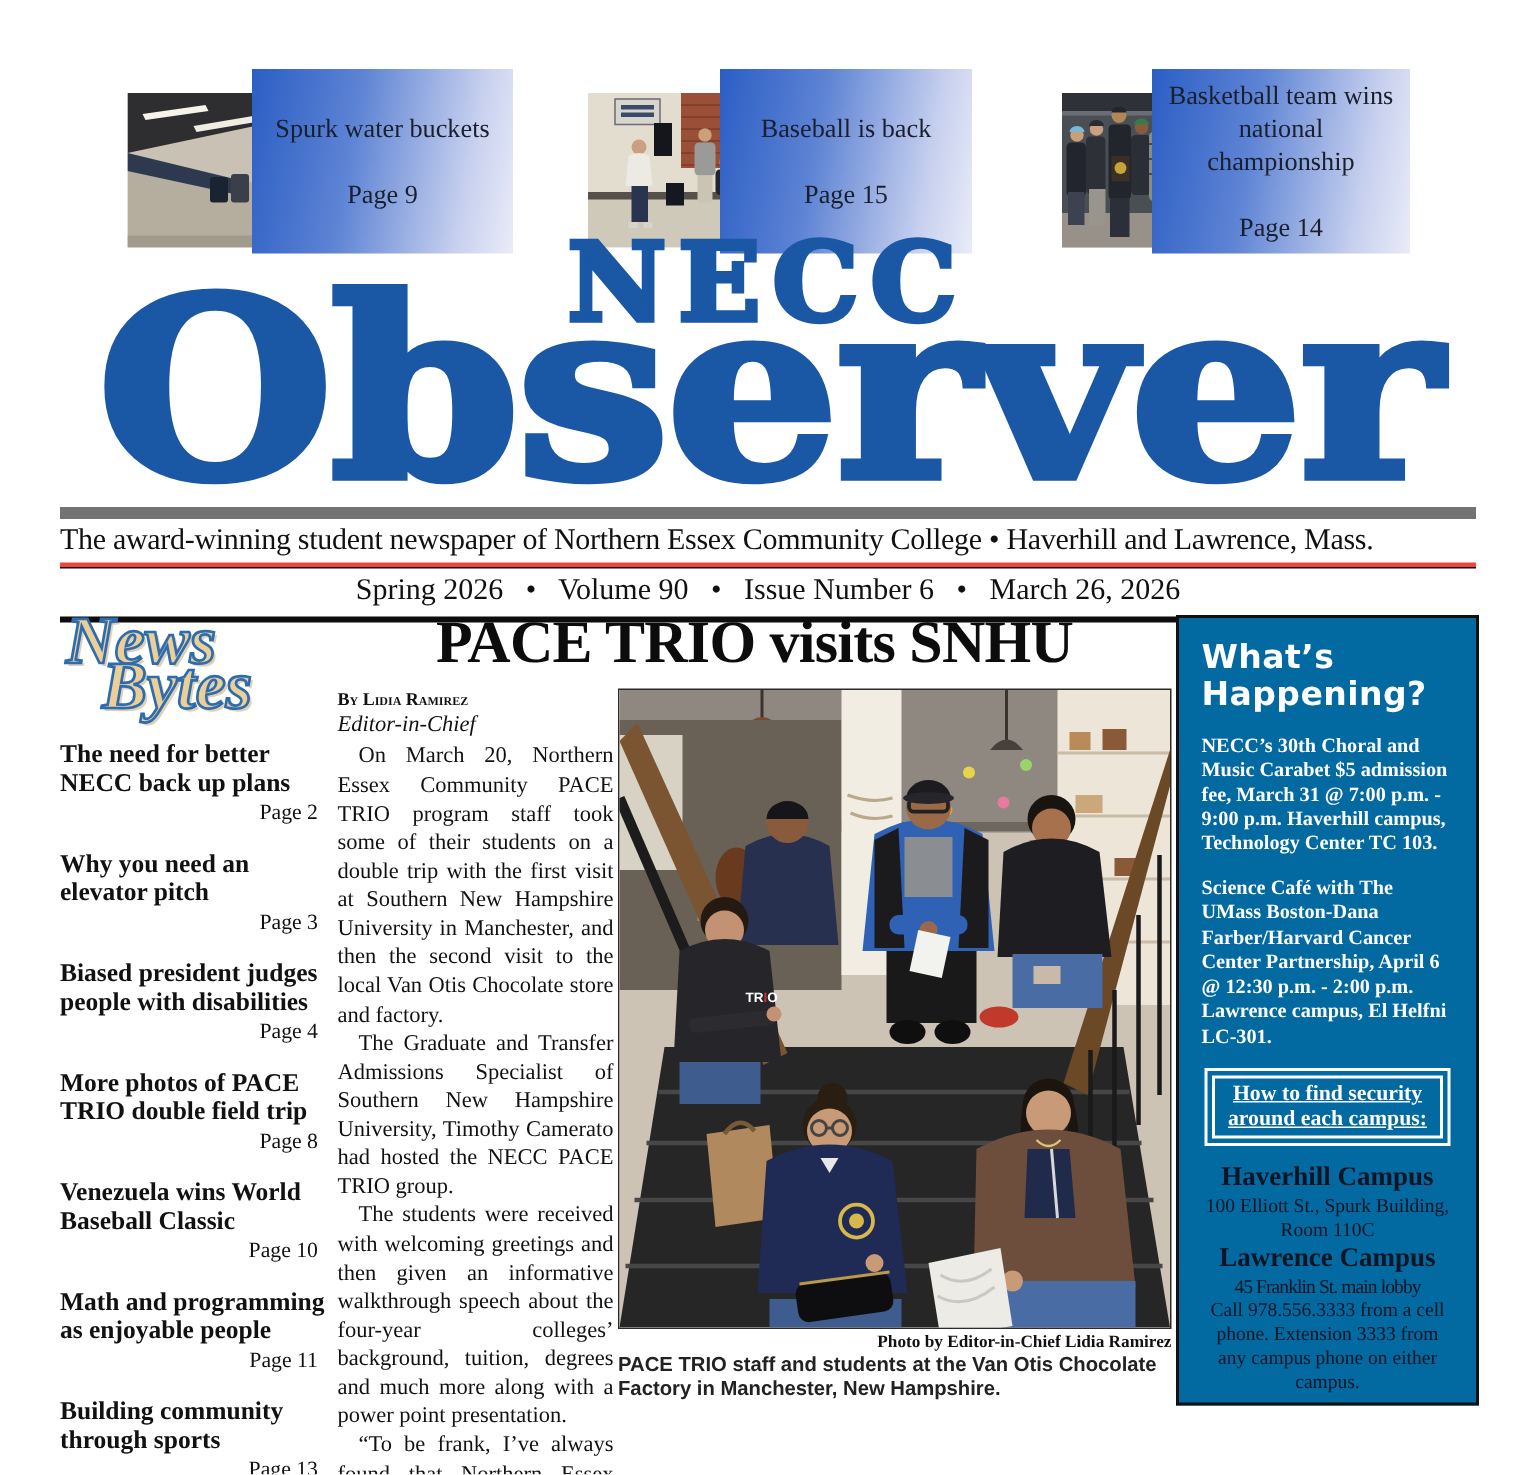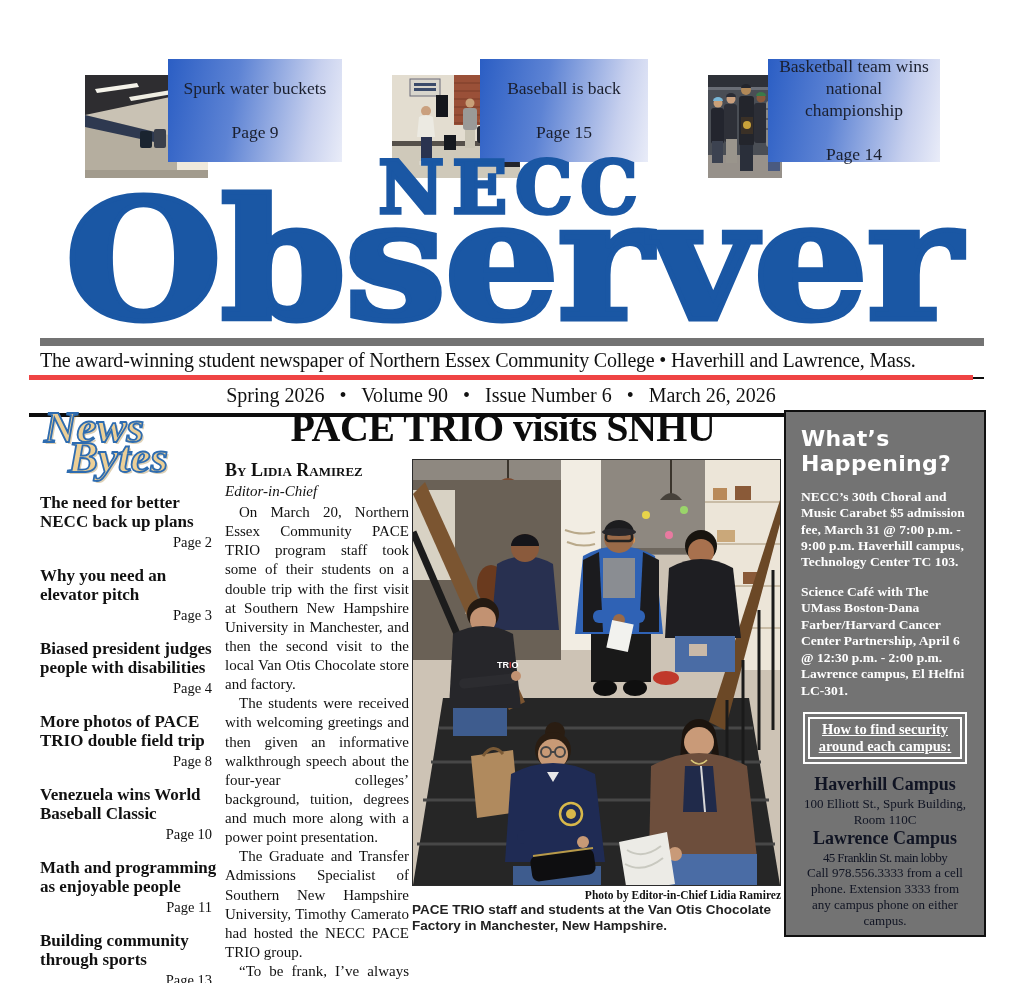--- a/index.html
+++ b/index.html
@@ -1,21 +1,21 @@
 <!DOCTYPE html>
 <html lang="en"><head>
 <meta charset="utf-8">
 <style>
   html,body { margin:0; padding:0; background:#ffffff; }
   .page { position:relative; width:1024px; height:983px; background:#fff; overflow:hidden;
           font-family:"Liberation Serif", serif; color:#111; }
 
   
   .teaser-row { position:absolute; top:42px; left:45px; width:934px; height:103px; }
-  .tphoto, .tbox { position:absolute; top:17px; height:103px; }
+  .tphoto, .tbox { position:absolute; top:4px; height:123px; }
   .tphoto svg { display:block; }
   .tbox { background:linear-gradient(100deg,#2b5ec4 0%,#5d83d4 38%,#c7d0ee 80%,#e9ecf8 100%);
           display:flex; flex-direction:column; align-items:center; justify-content:center;
           text-align:center; color:#1a1f2e; }
   .tbox-title { font-size:17.5px; line-height:1.25; padding:0 8px; }
   .tbox-page  { font-size:17.5px; margin-top:22px;text-align:center; }
   .ph1 { left:0; width:123px; }   .bx1 { left:123px; width:174px; }
   .ph2 { left:307px; width:128px; } .bx2 { left:435px; width:168px; }
   .ph3 { left:623px; width:74px; }  .bx3 { left:723px; width:172px; }
 
@@ -23,52 +23,52 @@
   .masthead { position:absolute; top:148px; left:0; width:1024px; height:190px; }
   .necc, .observer { position:absolute; left:0; width:100%; text-align:center;
           font-family:"DejaVu Serif", serif; font-weight:bold; color:#1a57a4; line-height:1; }
   .necc { top:4px; font-size:72px; letter-spacing:8px; -webkit-text-stroke:3.5px #1a57a4; z-index:2; }
   .observer { top:30px; font-size:166px; letter-spacing:-2px; -webkit-text-stroke:5px #1a57a4;
           transform:scaleX(1.09); transform-origin:center top; white-space:nowrap; }
 
   .tagline-bar { position:absolute; top:338px; left:40px; width:944px;
           border-top:8px solid #737373; border-bottom:2px solid #0d0d0d;
           padding:3px 0 5px; text-align:left; font-size:20px; letter-spacing:-0.2px; }
-  .date-bar { position:absolute; top:375px; left:29px; width:944px;
-          border-top:5px solid #ef4444; border-bottom:4px solid #0d0d0d;
+  .date-bar { position:absolute; top:375px; left:40px; width:944px;
+          border-top:3px solid #ef4444; border-bottom:4px solid #0d0d0d;
           padding:4px 0 6px; text-align:center; font-size:20px; }
 
   
   .newsbytes { position:absolute; left:40px; top:408px; width:178px; }
   .nb-logo { font-style:italic; font-weight:bold; margin:0 0 16px 4px; }
   .nb-logo span { display:block; color:#eccf96; -webkit-text-stroke:1.8px #2e6cb0;
           text-shadow:2px 2px 0 rgba(160,120,40,0.35); font-size:45px; line-height:0.85; }
   .nb-word2 { margin:-8px 0 0 24px; }
   .nb-item { margin-bottom:15px; }
   .nb-title { font-weight:bold; font-size:17px; line-height:1.12; }
   .nb-page { text-align:right; font-size:14.5px; padding-right:6px; margin-top:3px; }
 
   
   .article { position:absolute; left:225px; top:404px; width:556px; }
   .headline { margin:0 0 8px 0; text-align:center; font-size:40px; font-weight:bold;
           letter-spacing:-0.5px; color:#0c0c0c; }
   .article-body { display:flex; gap:3px; }
   .copy { width:184px; font-size:15px; line-height:1.275; text-align:justify; }
-  .byline { font-weight:bold; font-variant:small-caps; font-size:18px; }
+  .byline { font-weight:bold; font-variant:small-caps; font-size:12px; }
   .byrole { font-style:italic; margin-bottom:2px; }
   .copy p { margin:0; text-indent:14px; }
   .lead-photo { margin:0; width:369px; }
   .lead-photo svg { display:block; border:1px solid #2b2b2b; }
   .credit { text-align:right; font-weight:bold; font-size:11.5px; margin:3px 0 1px; }
   .caption { font-family:"Liberation Sans", sans-serif; font-weight:bold; font-size:13.5px;
           line-height:1.2; color:#222; }
 
   
   .happening { position:absolute; left:784px; top:410px; width:202px; height:527px;
-          background:#737373; border:2px solid #101010; box-sizing:border-box;
+          background:#0369a1; border:2px solid #101010; box-sizing:border-box;
           padding:14px 15px 10px; color:#fff; }
   .happening h2 { margin:0 0 12px 0; font-family:"DejaVu Sans", sans-serif;
           font-weight:bold; font-size:22px; line-height:1.15; letter-spacing:0.3px; }
   .ev { margin:0 0 13px 0; font-weight:bold; font-size:13.5px; line-height:1.22; }
   .sec-outer { border:2px solid #fff; padding:3px; margin:6px 2px 10px; }
   .sec-inner { border:2px solid #fff; padding:2px 4px; text-align:center; }
   .sec-title { font-weight:bold; font-size:14.5px; text-decoration:underline; line-height:1.15;
           display:inline-block; }
   .campus { color:#101423; text-align:center; font-size:13px; line-height:1.22; }
   .c-bold { font-weight:bold; font-size:18px; }
@@ -228,22 +228,22 @@
     </div>
   </aside>
 
   <main class="article">
     <h1 class="headline">PACE TRIO visits SNHU</h1>
     <div class="article-body">
       <div class="copy">
         <div class="byline">By Lidia Ramirez</div>
         <div class="byrole">Editor-in-Chief</div>
         <p>On March 20, Northern Essex Community PACE TRIO program staff took some of their students on a double trip with the first visit at Southern New Hampshire University in Manchester, and then the second visit to the local Van Otis Chocolate store and factory.</p>
+        <p>The Graduate and Transfer Admissions Specialist of Southern New Hampshire University, Timothy Camerato had hosted the NECC PACE TRIO group.</p>
         <p>The students were received with welcoming greetings and then given an informative walkthrough speech about the four-year colleges’ background, tuition, degrees and much more along with a power point presentation.</p>
-        <p>The Graduate and Transfer Admissions Specialist of Southern New Hampshire University, Timothy Camerato had hosted the NECC PACE TRIO group.</p>
         <p>“To be frank, I’ve always found that Northern Essex students are incredibly thoughtful</p>
 
       </div>
 
       <figure class="lead-photo">
         <svg width="367" height="425" viewBox="0 0 367 425">
           <rect width="367" height="425" fill="#cdc3b5"></rect>
           <rect width="367" height="95" fill="#8e8880"></rect>
           <rect y="88" width="367" height="6" fill="#6e675e"></rect>
           <line x1="95" y1="0" x2="95" y2="26" stroke="#3a342c" stroke-width="2"></line>

